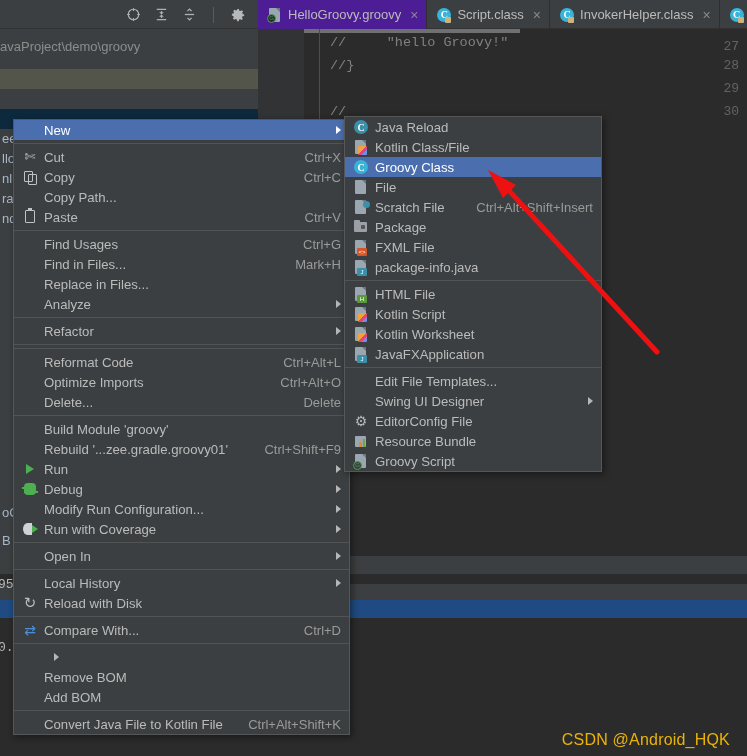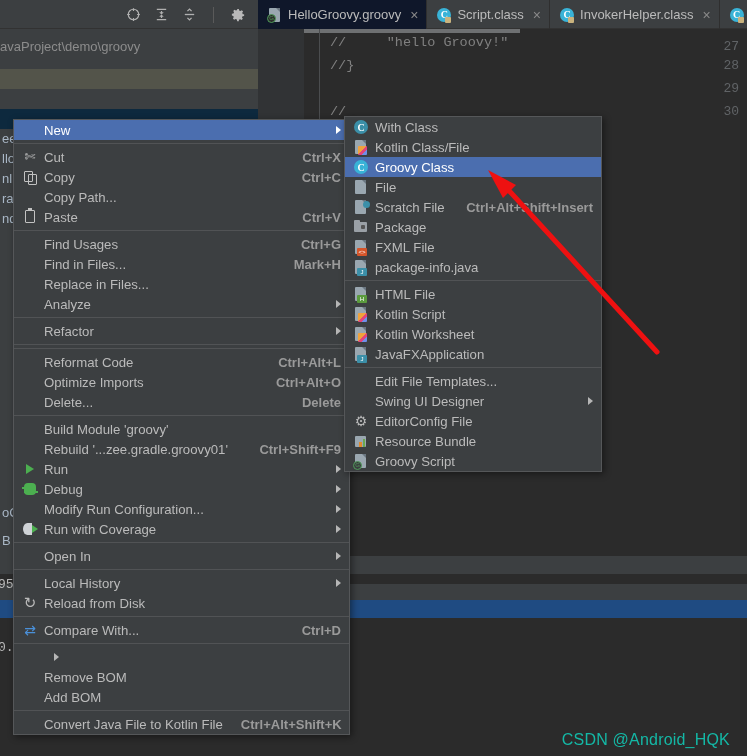--- a/index.html
+++ b/index.html
@@ -43,21 +43,21 @@
     display: flex; align-items: stretch;
   }
   .tab {
     display: flex; align-items: center; gap: 6px;
     padding: 0 8px 0 9px; height: 29px;
     box-sizing: border-box;
     color: #bbbbbb; font-size: 13px;
     border-right: 1px solid #2f2f2f;
     white-space: nowrap;
   }
-  .tab.active { background: #0f172a; }
+  .tab.active { background: #4c1d95; }
   .tab .tab-close {
     color: #8a8a8a; font-size: 14px; line-height: 1; margin-left: 3px;
   }
   .file-ico { width: 15px; height: 16px; position: relative; flex: none; }
 
   
   .editor {
     position: absolute; left: 258px; top: 29px; width: 489px; height: 527px;
     background: #2b2b2b;
     font-family: "Liberation Mono", monospace; font-size: 13.5px;
@@ -118,21 +118,21 @@
   .con-sel {
     position: absolute; left: 0; width: 747px; height: 18px; background: #1f4b82;
   }
   .con-ellipsis {
     position: absolute; background: #3a3a3a; color: #9a9a9a;
     font-family: "Liberation Mono", monospace; font-size: 13px;
     padding: 0px 6px; border-radius: 2px; letter-spacing: 2px;
   }
   .watermark {
     position: absolute; right: 17px; bottom: 7px;
-    color: #14b8a6; font-size: 16px; letter-spacing: .2px;
+    color: #eab308; font-size: 16px; letter-spacing: .2px;
   }
 
   
   .menu {
     position: absolute;
     background: #3c3f41;
     border: 1px solid #555759;
     box-sizing: border-box;
     box-shadow: 2px 2px 7px rgba(0,0,0,.45);
     padding: 0;
@@ -144,21 +144,21 @@
     position: relative; display: flex; align-items: center;
     height: 20px; padding: 0 8px 0 0; box-sizing: border-box;
     color: #bbbbbb; font-size: 13.2px; white-space: nowrap;
   }
   .mi.sel { background: #4b6eaf; color: #ffffff; }
   .mi-ico {
     width: 16px; height: 16px; margin-left: 8px; margin-right: 6px;
     flex: none; position: relative;
   }
   .mi-label { flex: 1; }
-  .mi-short { color: #9a9a9a; font-size: 13px; margin-left: 18px; font-weight: bold; }
+  .mi-short { color: #9a9a9a; font-size: 13px; margin-left: 18px; }
   .mi-arrow {
     margin-left: 10px; width: 0; height: 0;
     border-left: 5px solid #b6b6b6;
     border-top: 4px solid transparent; border-bottom: 4px solid transparent;
   }
   .mi.sel .mi-arrow { border-left-color: #ffffff; }
   .msep { height: 1px; background: #515355; margin: 3px 0; }
   .ic-circle {
     position: absolute; left: 1px; top: 1px; width: 14px; height: 14px;
     border-radius: 50%; background: #3b8fa8;
@@ -511,21 +511,21 @@
 
     <div class="mi">
       <span class="mi-ico"></span>
       <span class="mi-label">Local History</span>
       <span class="mi-arrow"></span>
     </div>
     <div class="mi">
       <span class="mi-ico">
           <span class="ic-refresh">↻</span>
         </span>
-      <span class="mi-label">Reload from Disk</span>
+      <span class="mi-label">Reload with Disk</span>
     </div>
     <div class="msep"></div>
 
     <div class="mi">
       <span class="mi-ico">
           <span class="ic-compare">⇄</span>
         </span>
       <span class="mi-label">Compare With...</span>
       <span class="mi-short">Ctrl+D</span>
     </div>
@@ -551,21 +551,21 @@
       <span class="mi-short">Ctrl+Alt+Shift+K</span>
     </div>
   </div>
 
   <div class="menu" id="sub-menu">
 
     <div class="mi">
       <span class="mi-ico">
           <span class="ic-circle">C</span>
         </span>
-      <span class="mi-label">With Class</span>
+      <span class="mi-label">Java Reload</span>
     </div>
     <div class="mi">
       <span class="mi-ico">
           <span class="ic-doc"></span>
           <span class="ic-kt"></span>
         </span>
       <span class="mi-label">Kotlin Class/File</span>
     </div>
     <div class="mi sel">
       <span class="mi-ico">

